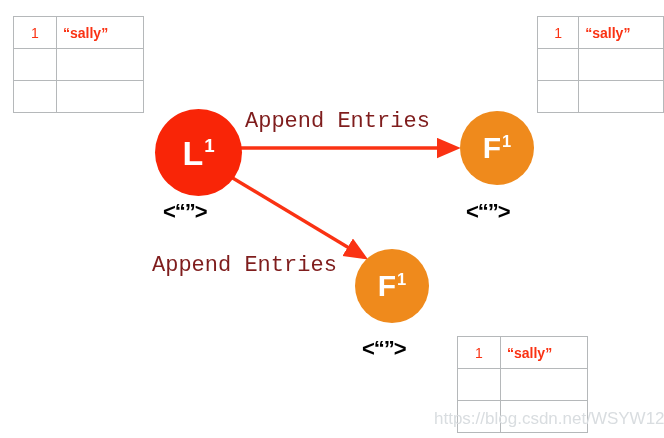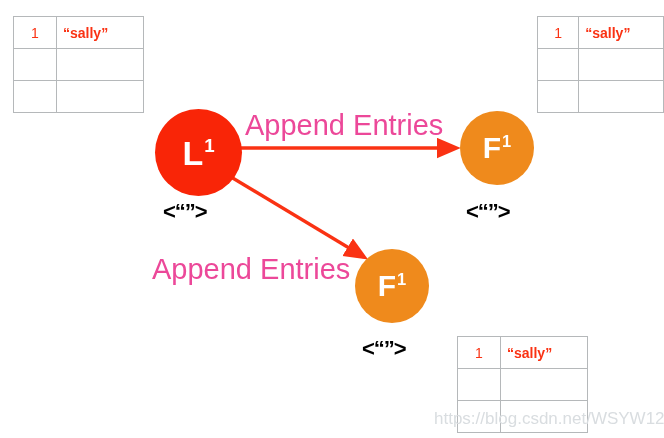--- a/index.html
+++ b/index.html
@@ -105,23 +105,23 @@
     white-space: nowrap;
     user-select: none;
   }
   #annot-leader          { left: 163px; top: 201px; }
   #annot-follower-right  { left: 466px; top: 201px; }
   #annot-follower-bottom { left: 362px; top: 338px; }
 
   
   .arrow-label {
     position: absolute;
-    color: #ec4899;
-    font-family: Liberation Sans, sans-serif;
-    font-size: 29px;
+    color: #7f1d1d;
+    font-family: Liberation Mono, monospace;
+    font-size: 22px;
     line-height: 1;
     white-space: nowrap;
     user-select: none;
   }
   #label-append-top    { left: 245px; top: 111px; }
   #label-append-bottom { left: 152px; top: 255px; }
 
   
   #arrows {
     position: absolute;

